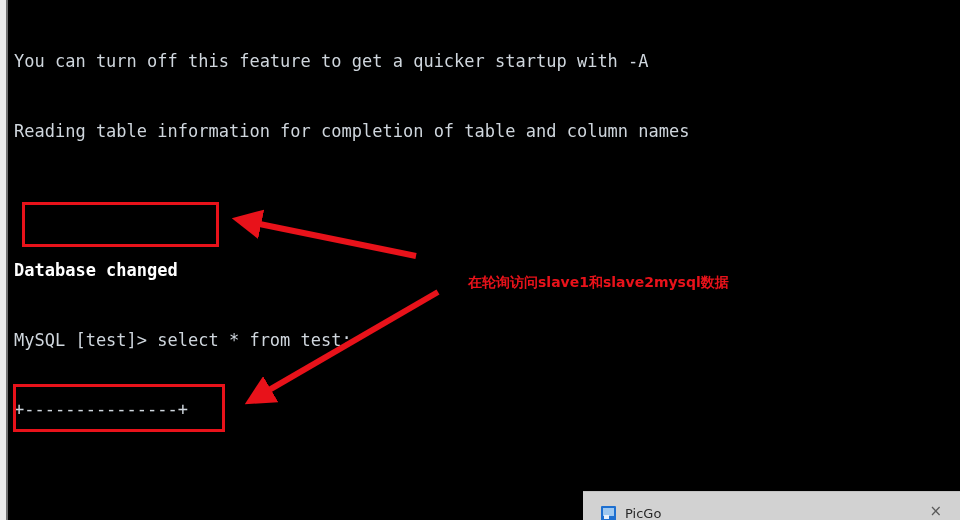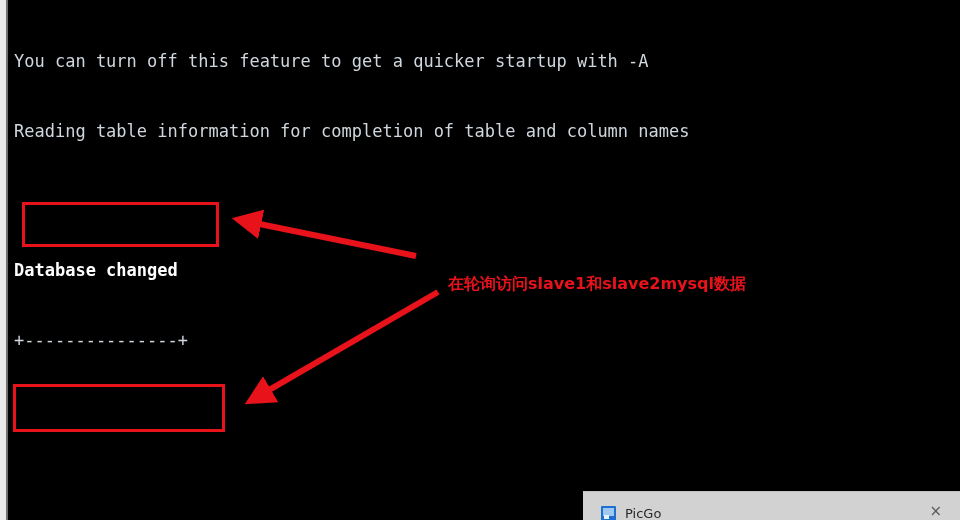--- a/index.html
+++ b/index.html
@@ -53,24 +53,24 @@
   }
   #redbox-slave1 { left:22px;  top:202px; width:197px; height:45px; }
   #redbox-slave2 { left:13px;  top:384px; width:212px; height:48px; }
 
   
   .arrow-svg { position:absolute; left:0; top:0; width:960px; height:520px; pointer-events:none; }
 
   
   #annotation {
     position:absolute;
-    left:448px; top:274px;
+    left:468px; top:274px;
     color:#e8121a;
     font-weight:bold;
-    font-size:16px;
+    font-size:14px;
     font-family:"DejaVu Sans","Liberation Sans",sans-serif;
     white-space:nowrap;
     letter-spacing:0px;
   }
 
   
   #picgo-toast {
     position:absolute;
     left:583px; top:491px;
     width:377px; height:29px;
@@ -122,20 +122,21 @@
 <div id="screen">
 
   <div id="left-gutter"></div>
   <div id="left-gutter-inner"></div>
 
   <div id="term">
     <span class="tline">You can turn off this feature to get a quicker startup with -A</span>
     <span class="tline">Reading table information for completion of table and column names</span>
     <span class="tline blank"></span>
     <span class="tline bold">Database changed</span>
+    <span class="tline">MySQL [test]&gt; select * from test;</span>
     <span class="tline">+---------------+</span>
     
     
     
     
     
     
     
     
     

